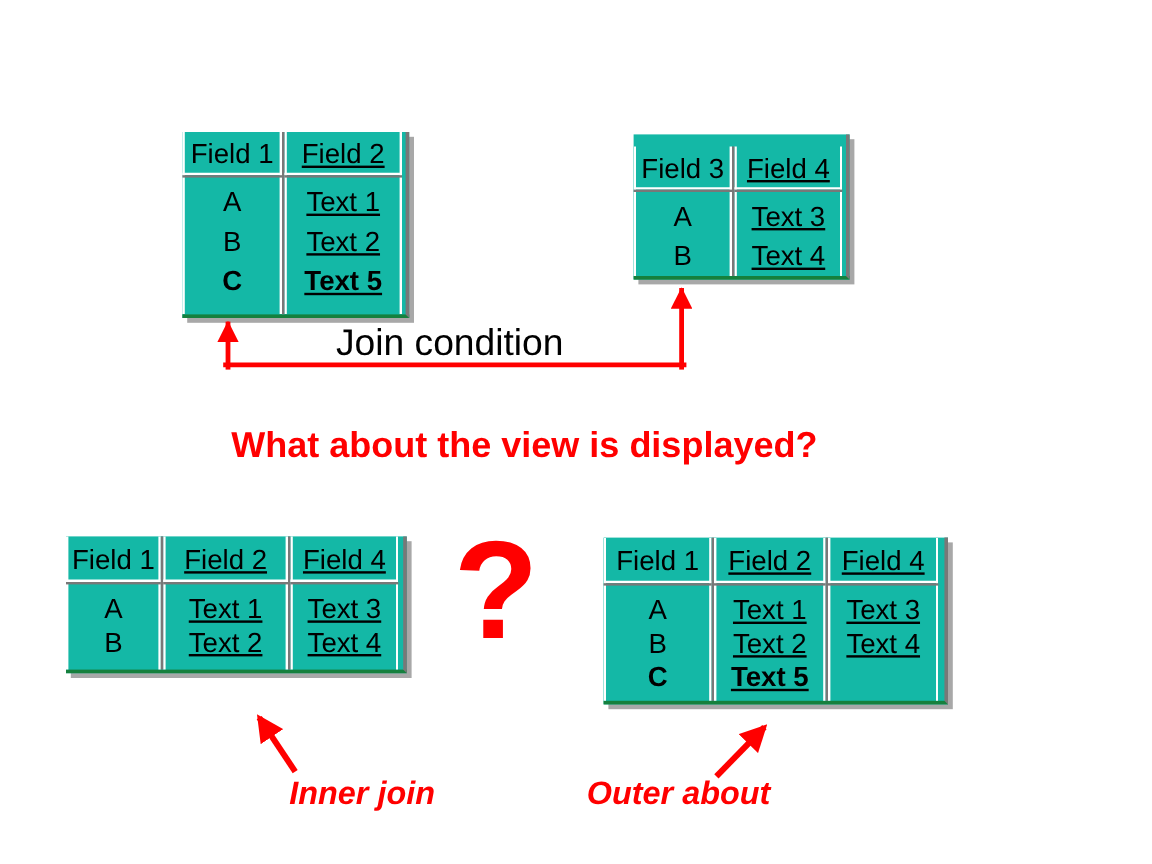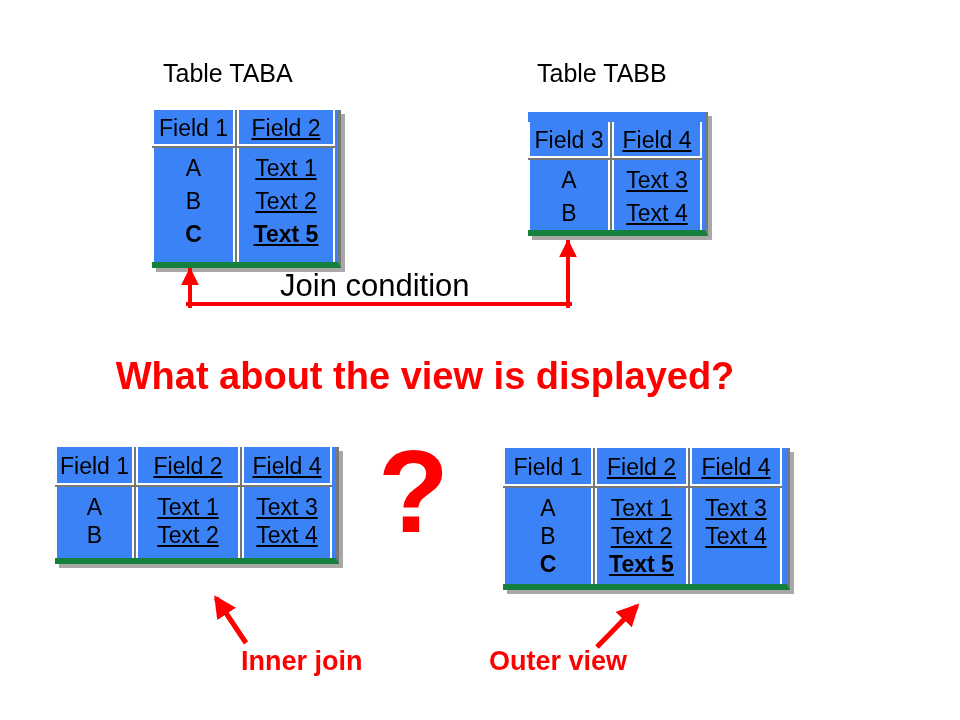--- a/index.html
+++ b/index.html
@@ -10,23 +10,23 @@
     position:relative;
     overflow:hidden;
     color:#000;
   }
   #slide { position:absolute; inset:0; }
 
   
   .gtable {
     position:absolute;
     display:flex;
-    background:#3b82f6;
+    background:#14b8a6;
     border-right:3px solid #787878;
-    border-bottom:6px solid #15803d;
+    border-bottom:3px solid #15803d;
     box-shadow:4px 4px 0 #a8a8a8;
   }
   .gcol {
     display:flex; flex-direction:column;
     box-shadow: inset 2px 0 0 #ffffff, inset -2px 0 0 #ffffff;
   }
   .gcol + .gcol { border-left:2px solid #787878;text-decoration:underline; }
   .ghead {
     display:flex; align-items:center; justify-content:center;
     border-bottom:2px solid #787878;
@@ -57,44 +57,42 @@
 
   
   .tbl-title { position:absolute; font-size:25px; line-height:28px; }
   #taba-title { left:163px; top:59px; }
   #tabb-title { left:537px; top:59px; }
   #join-label { position:absolute; left:280px; top:268px; font-size:31px; }
 
   
   .red { color:#ff0000; }
   #headline {
-    position:absolute; left:0; top:355px; width:850px;
+    position:absolute; left:12px; top:355px; width:850px;
     text-align:center;
-    font-size:38px; font-weight:bold;
+    font-size:30px; font-weight:bold;
   }
   #qmark {
     position:absolute; left:378px; top:442px;
     font-size:116px; font-weight:bold; line-height:100px;
   }
   .join-label {
-    position:absolute; font-size:27px; font-weight:bold;
+    position:absolute; font-size:27px; font-weight:bold;font-style:italic;
   }
   #inner-label { left:241px; top:646px; }
   #outer-label { left:489px; top:646px; }
 
   
   #arrows { position:absolute; left:0; top:0; width:960px; height:720px; pointer-events:none; }
 </style>
 </head>
 <body>
 
 <div id="slide">
 
-  <div id="taba-title" class="tbl-title">Table TABA</div>
-  <div id="tabb-title" class="tbl-title">Table TABB</div>
 
   <div id="taba" class="gtable rows-lg">
     <div class="gcol" style="width:83px">
       <div class="ghead">Field 1</div>
       <div class="gbody">
         <div class="cell">A</div>
         <div class="cell">B</div>
         <div class="cell b">C</div>
       </div>
     </div>
@@ -175,21 +173,21 @@
     <div class="gcol" style="width:92px">
       <div class="ghead">Field 4</div>
       <div class="gbody">
         <div class="cell">Text 3</div>
         <div class="cell">Text 4</div>
       </div>
     </div>
   </div>
 
   <div id="inner-label" class="join-label red">Inner join</div>
-  <div id="outer-label" class="join-label red">Outer view</div>
+  <div id="outer-label" class="join-label red">Outer about</div>
 
   <svg id="arrows" viewBox="0 0 960 720" xmlns="http://www.w3.org/2000/svg">
     <defs>
       <marker id="ah" viewBox="0 0 10 10" refX="8.5" refY="5" markerWidth="4.5" markerHeight="4.5" orient="auto">
         <path d="M0,0 L10,5 L0,10 z" fill="#ff0000"></path>
       </marker>
     </defs>
 
     <g stroke="#ff0000" stroke-width="4" stroke-linecap="square" fill="none">
       <line x1="188" y1="304" x2="570" y2="304"></line>

